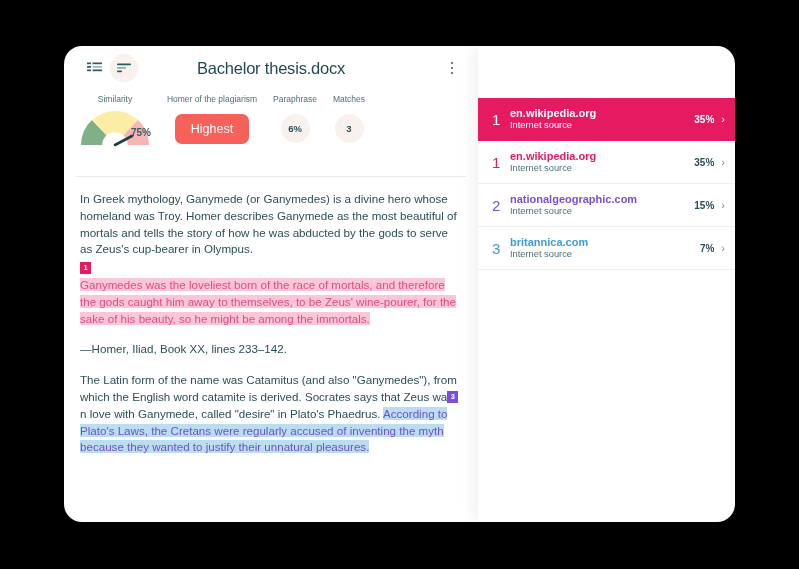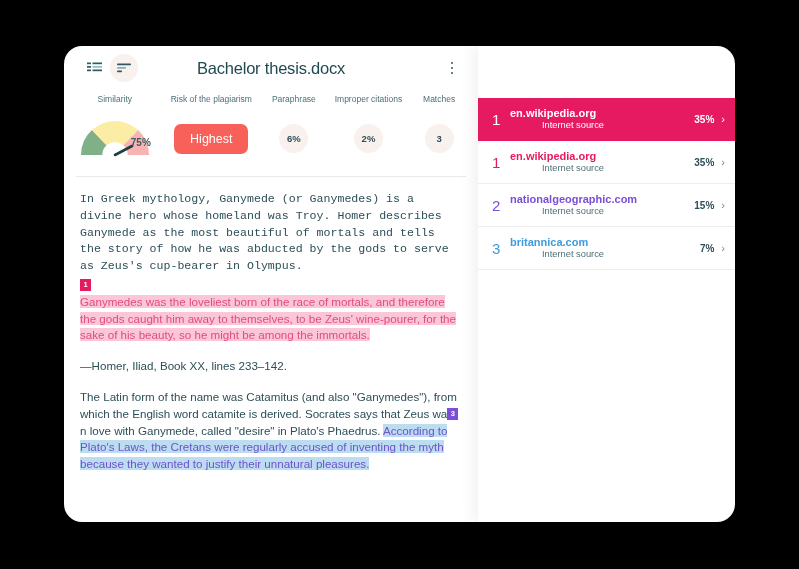--- a/index.html
+++ b/index.html
@@ -88,21 +88,21 @@
     align-items: flex-start;
     padding: 4px 14px 0 8px;
     height: 78px;
   }
 
   .metric { display: flex; flex-direction: column; align-items: center; }
 
   .metric-label {
     font-size: 8.5px;
     color: #4d7077;
-    margin-bottom: 12px;
+    margin-bottom: 2px;
     white-space: nowrap;
   }
 
   .m-similarity { width: 86px; }
   .m-risk { width: 108px; }
   .m-para   { width: 58px; }
   .m-improp { width: 92px; }
   .m-match  { width: 50px; }
 
   
@@ -147,21 +147,21 @@
   }
 
   
   .doc-body {
     padding: 14px 16px 0 16px;
     font-size: 11.6px;
     line-height: 16.8px;
     color: #2c4f57;
   }
   .doc-body p { margin-bottom: 14px; }
-  .doc-body p.tight { margin-bottom: 0; font-family: Liberation Mono, monospace; }
+  .doc-body p.tight { margin-bottom: 0; }
 
   .badge-inline {
     display: inline-block;
     min-width: 11px;
     height: 12px;
     line-height: 12px;
     text-align: center;
     font-size: 7.5px;
     font-weight: bold;
     color: #ffffff;
@@ -214,21 +214,20 @@
     font-weight: bold;
     line-height: 12px;
     white-space: nowrap;
     overflow: hidden;
     text-overflow: ellipsis;
   }
   .src-type {
     font-size: 9.3px;
     line-height: 12px;
     color: #4d7077;
-    margin-left: 32px;
   }
 
   .src-pct {
     font-size: 10px;
     font-weight: bold;
     color: #2c4f57;
     margin-right: 7px;
     white-space: nowrap;
   }
   .src-chev {
@@ -291,33 +290,29 @@
             <path d="M4 38 A34 34 0 0 1 14.9 13.1 L29.5 28.3 A13 13 0 0 0 25.3 38 Z" fill="#7fb087"></path>
             <path d="M14.9 13.1 A34 34 0 0 1 61.1 13.1 L46.5 28.3 A13 13 0 0 0 29.5 28.3 Z" fill="#fbeda3"></path>
             <path d="M61.1 13.1 A34 34 0 0 1 72 38 L50.7 38 A13 13 0 0 0 46.5 28.3 Z" fill="#f8b3b3"></path>
             <line x1="38" y1="38" x2="55" y2="29" stroke="#1f3d45" stroke-width="2.6" stroke-linecap="round"></line>
           </svg>
           <div class="gauge-pct">75%</div>
         </div>
       </div>
 
       <div class="metric m-risk">
-        <div class="metric-label">Risk of the plagiarism</div>
+        <div class="metric-label">Homer of the plagiarism</div>
         <div class="risk-badge">Highest</div>
       </div>
 
       <div class="metric m-para">
         <div class="metric-label">Paraphrase</div>
         <div class="round-stat">6%</div>
       </div>
 
-      <div class="metric m-improp">
-        <div class="metric-label">Improper citations</div>
-        <div class="round-stat">2%</div>
-      </div>
 
       <div class="metric m-match">
         <div class="metric-label">Matches</div>
         <div class="round-stat">3</div>
       </div>
     </div>
 
     <div class="divider"></div>
 
     <div class="doc-body">

